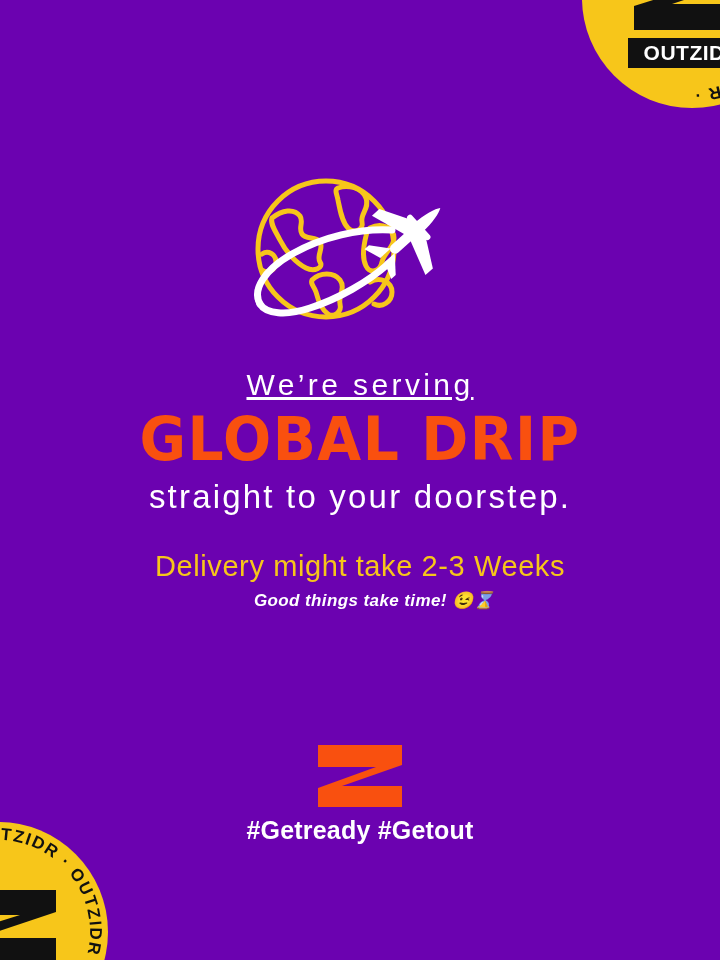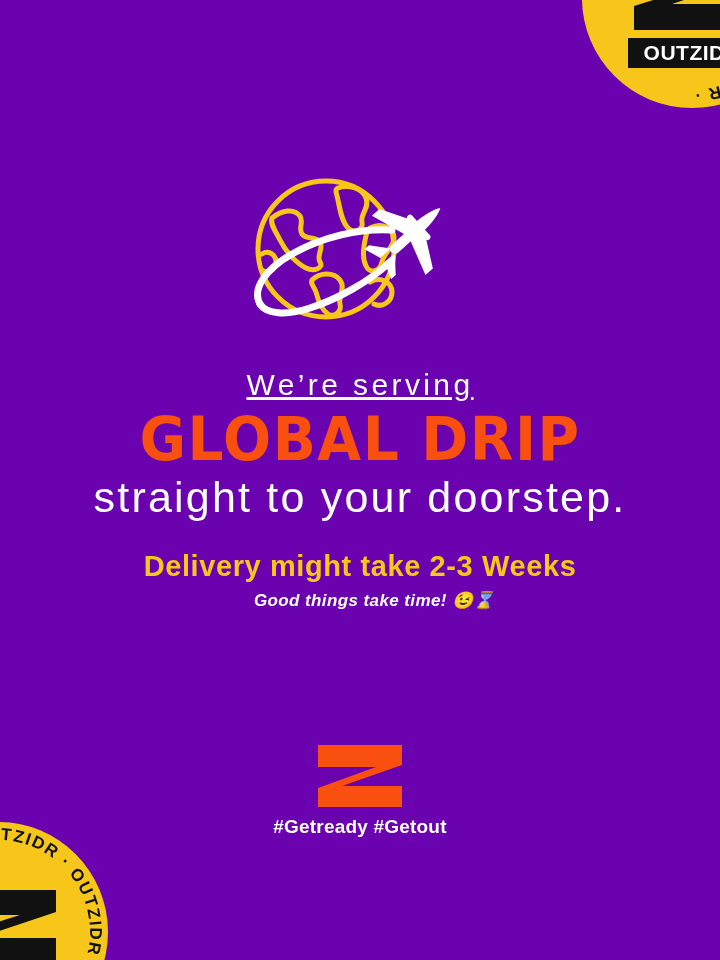--- a/index.html
+++ b/index.html
@@ -75,40 +75,40 @@
     font-weight: 900;
     letter-spacing: 1.5px;
     line-height: 66px;
     font-family: "DejaVu Sans", sans-serif;
     transform: scaleX(0.93);
     margin-top: 2px;
     white-space: nowrap;
   }
   .line-doorstep {
     color: #FFFFFF;
-    font-size: 43px;
+    font-size: 33px;
     font-weight: 300;
     letter-spacing: 2.2px;
     line-height: 42px;
     margin-top: 4px;
     white-space: nowrap;
   }
 
   
   .delivery {
     position: absolute;
     left: 0;
     right: 0;
     top: 548px;
     text-align: center;
   }
   .delivery-main {
     color: #F7C61A;
     font-size: 29px;
-    font-weight: bold;
+    font-weight: normal;
     letter-spacing: 0.6px;
     line-height: 36px;
     white-space: nowrap;
   }
   .delivery-sub {
     color: #FFFFFF;
     font-size: 17px;
     font-weight: bold;
     font-style: italic;
     letter-spacing: 0.4px;
@@ -125,21 +125,21 @@
     right: 0;
     top: 745px;
     text-align: center;
   }
   .zmark {
     display: block;
     margin: 0 auto;
   }
   .hashtags {
     color: #FFFFFF;
-    font-size: 19px;
+    font-size: 25px;
     font-weight: bold;
     letter-spacing: 0.2px;
     margin-top: 9px;
     white-space: nowrap;
     text-align: center;
   }
 </style>
 </head>
 <body>
 

